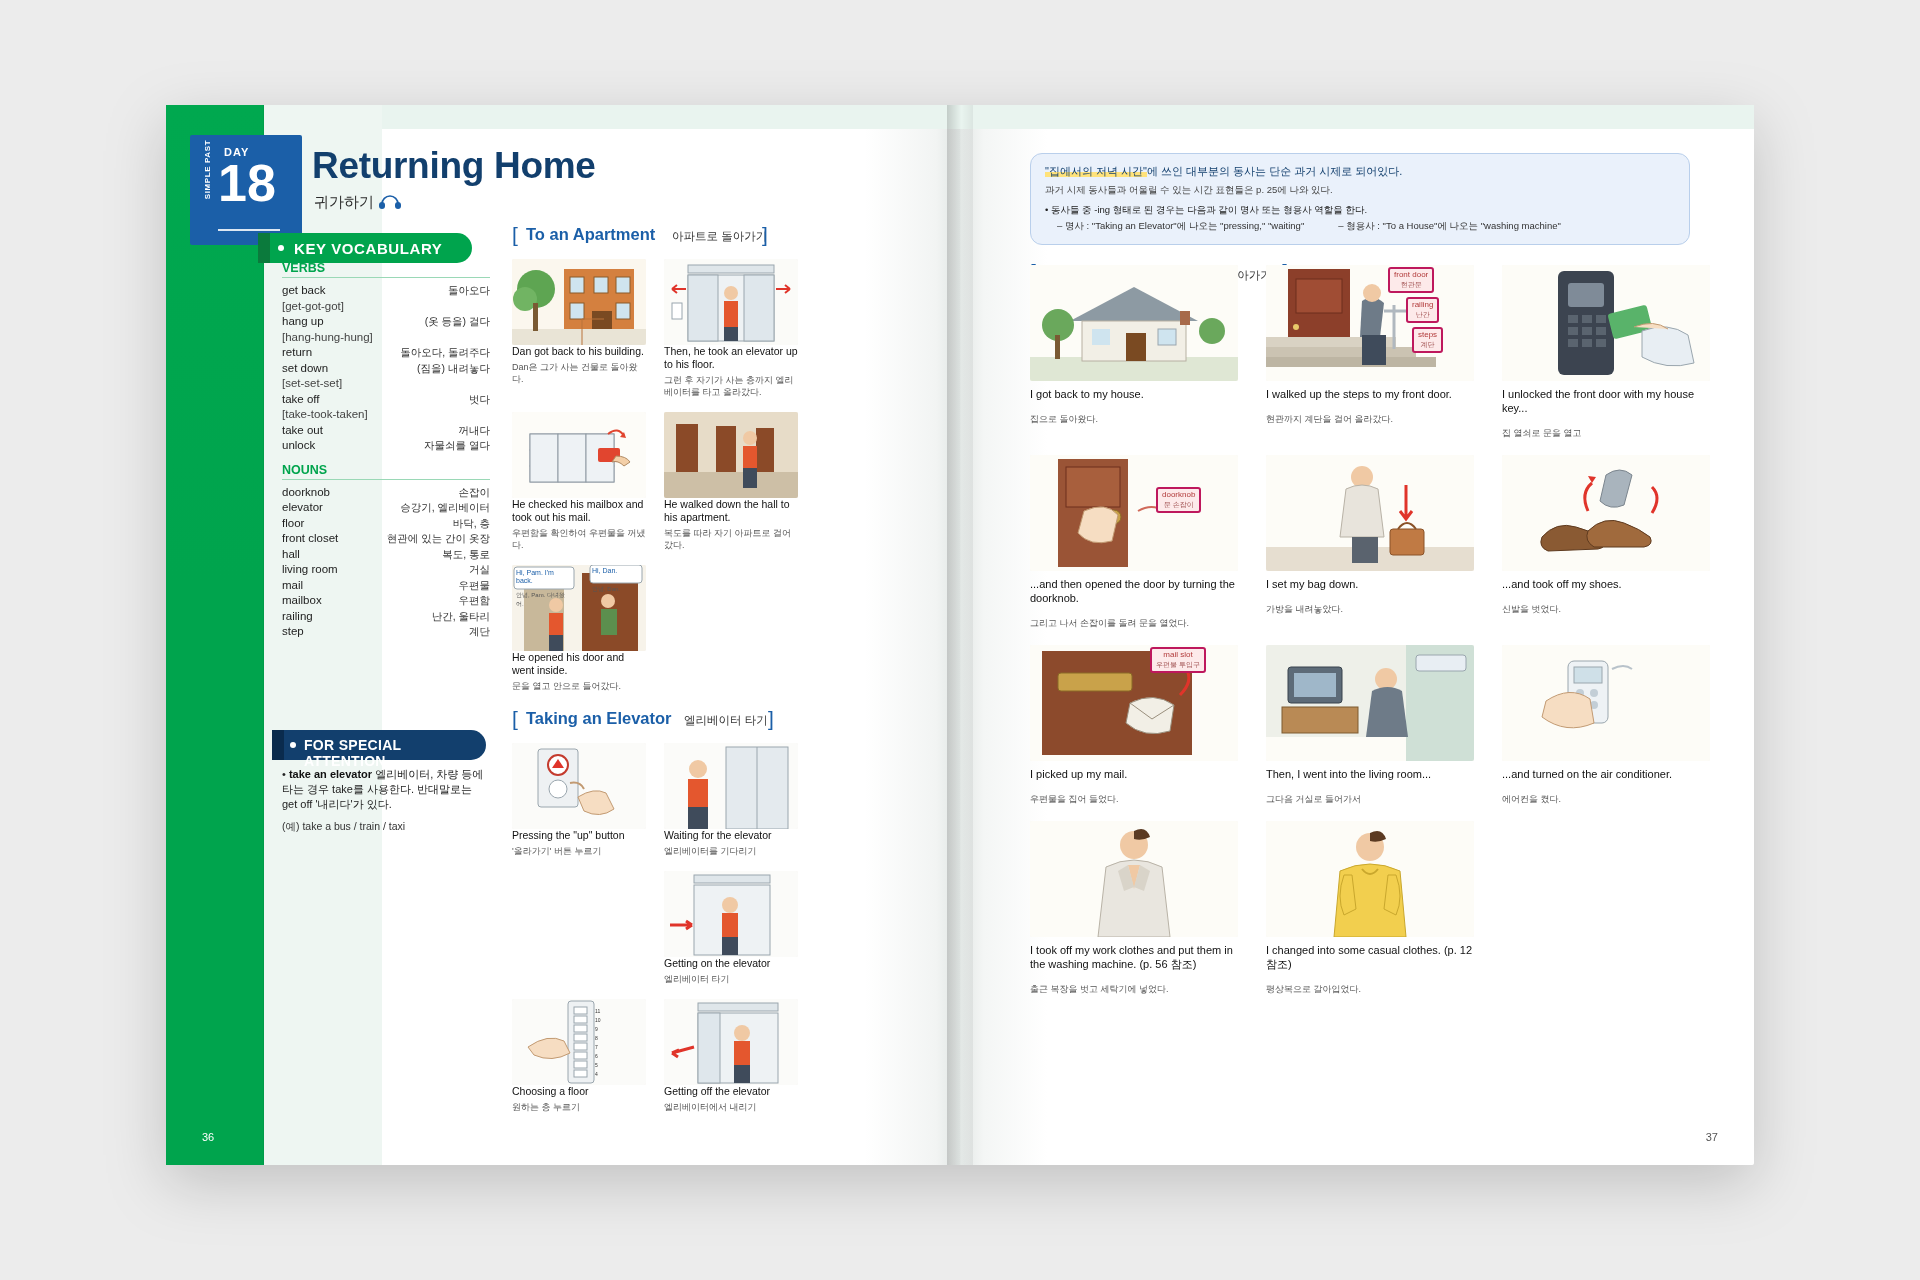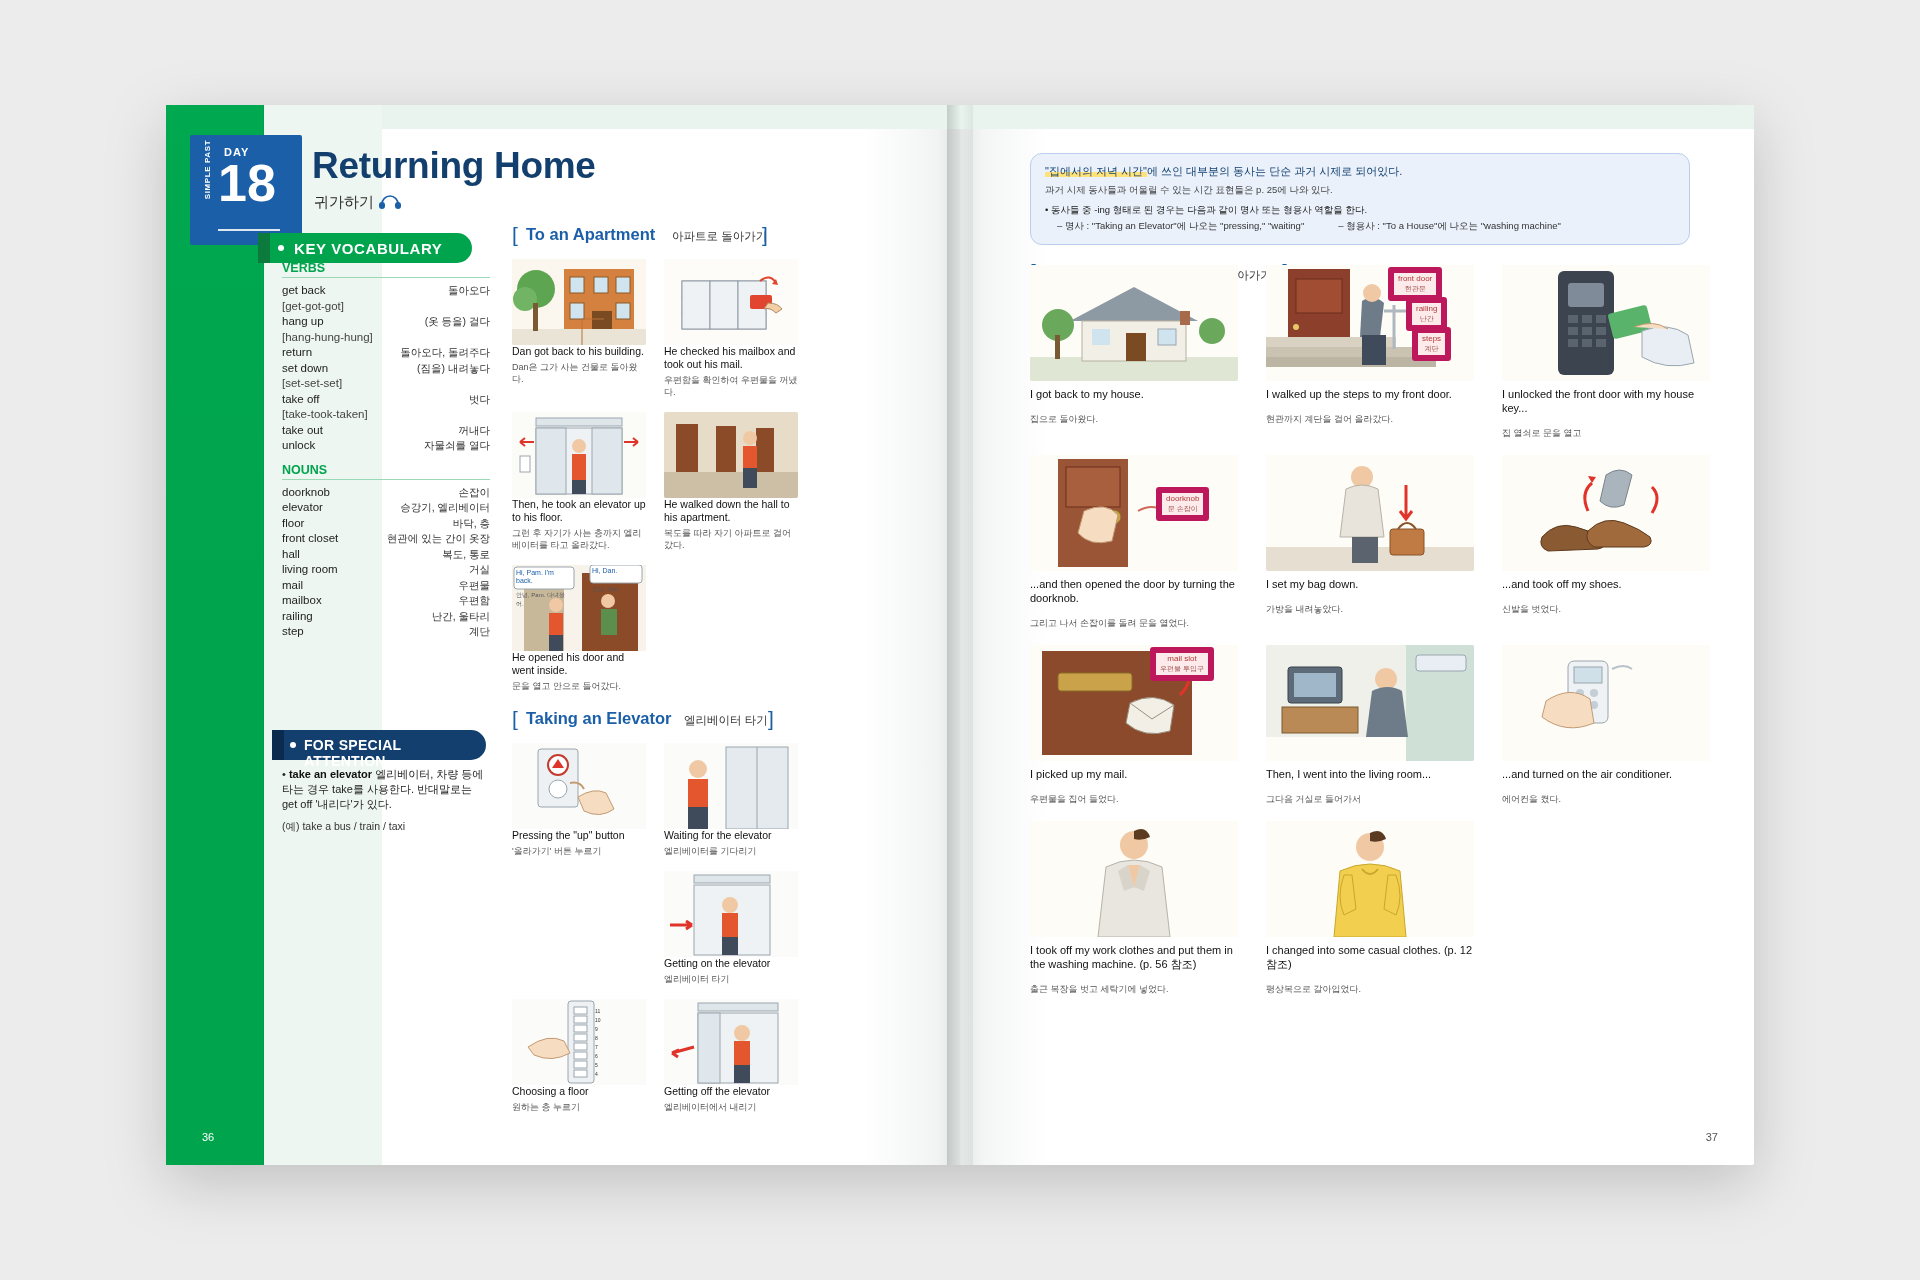--- a/index.html
+++ b/index.html
@@ -112,21 +112,21 @@
   .note .l3{font-size:9.5px;color:#222;margin-top:7px;}
   .note .l4{font-size:9.5px;color:#333;margin-top:3px;margin-left:12px;display:flex;gap:34px;}
 
   .rcol{position:absolute;left:70px;top:160px;width:680px;}
   .rgrid{display:flex;flex-wrap:wrap;gap:0 28px;}
   .rcell{width:208px;margin-bottom:16px;}
   .rcell .art{width:208px;height:116px;border-radius:2px;overflow:hidden;position:relative;background:#f6f3ec;}
   .rcell .cap-en{font-size:11px;color:#111;line-height:14px;margin-top:6px;}
   .rcell .cap-ko{font-size:9px;color:#555;line-height:12px;margin-top:12px;}
 
-  .tagbox{position:absolute;font-size:8px;color:#b23b3b;background:#fdeaea;border:6px solid #be185d;border-radius:3px;padding:1px 4px;line-height:10px;text-align:center;}
+  .tagbox{position:absolute;font-size:8px;color:#b23b3b;background:#fdeaea;border:2px solid #be185d;border-radius:3px;padding:1px 4px;line-height:10px;text-align:center;}
   .tagbox .ko{display:block;font-size:7px;color:#a05050;}
 
   .pgnum{position:absolute;bottom:22px;font-size:11px;color:#555;}
   .pg-left{left:36px;color:#fff;}
   .pg-right{right:36px;color:#555;}
 
   
   .spine{position:absolute;left:794px;top:0;width:26px;height:100%;
     background:linear-gradient(90deg,rgba(0,0,0,.16),rgba(0,0,0,0) 55%,rgba(0,0,0,.06));
     transform:translateX(-13px);pointer-events:none;}
@@ -296,57 +296,57 @@
                 <path d="M70 86 L70 60 L92 60" fill="none" stroke="#b9733a"></path>
               </svg>
             </div>
             <div class="cap-en">Dan got back to his building.</div>
             <div class="cap-ko">Dan은 그가 사는 건물로 돌아왔다.</div>
           </div>
 
           <div class="cell">
             <div class="art">
               <svg width="134" height="86" viewBox="0 0 134 86">
+                <rect width="134" height="86" fill="#fbfbf8"></rect>
+                <rect x="24" y="6" width="86" height="8" fill="#dfe6ea" stroke="#9aa6ae"></rect>
+                <rect x="24" y="16" width="86" height="66" fill="#eef2f4" stroke="#9aa6ae"></rect>
+                <rect x="24" y="16" width="30" height="66" fill="#dfe7ec" stroke="#9aa6ae"></rect>
+                <rect x="80" y="16" width="30" height="66" fill="#dfe7ec" stroke="#9aa6ae"></rect>
+                <circle cx="67" cy="34" r="7" fill="#f0c9a4"></circle>
+                <path d="M60 42 h14 v26 h-14z" fill="#e4572e"></path>
+                <path d="M60 68 h14 v14 h-14z" fill="#3f4b5b"></path>
+                <path d="M22 30 l-14 0 M8 30 l5 -4 M8 30 l5 4" stroke="#e0342a" stroke-width="2" fill="none"></path>
+                <path d="M112 30 l14 0 M126 30 l-5 -4 M126 30 l-5 4" stroke="#e0342a" stroke-width="2" fill="none"></path>
+                <rect x="8" y="44" width="10" height="16" fill="#fff" stroke="#9aa6ae"></rect>
+              </svg>
+            </div>
+            <div class="cap-en">Then, he took an elevator up to his floor.</div>
+            <div class="cap-ko">그런 후 자기가 사는 층까지 엘리베이터를 타고 올라갔다.</div>
+          </div>
+
+          <div class="cell">
+            <div class="art">
+              <svg width="134" height="86" viewBox="0 0 134 86">
                 <rect width="134" height="86" fill="#fdfcf8"></rect>
                 <g stroke="#8f9aa3" fill="#eef2f5">
                   <rect x="18" y="22" width="84" height="16"></rect>
                   <rect x="18" y="38" width="84" height="16"></rect>
                   <rect x="18" y="54" width="84" height="16"></rect>
                   <rect x="18" y="22" width="28" height="48"></rect>
                   <rect x="46" y="22" width="28" height="48"></rect>
                   <rect x="74" y="22" width="28" height="48"></rect>
                 </g>
                 <rect x="86" y="36" width="22" height="14" rx="2" fill="#e1452f"></rect>
                 <path d="M96 22 q10 -8 16 2" fill="none" stroke="#e1452f" stroke-width="2"></path>
                 <path d="M112 20 l2 6 l-6 -1 z" fill="#e1452f"></path>
                 <path d="M104 44 q10 0 14 6 l-6 4 q-6 -6 -12 -4z" fill="#f3cfa8" stroke="#b08a63"></path>
               </svg>
             </div>
             <div class="cap-en">He checked his mailbox and took out his mail.</div>
             <div class="cap-ko">우편함을 확인하여 우편물을 꺼냈다.</div>
-          </div>
-
-          <div class="cell">
-            <div class="art">
-              <svg width="134" height="86" viewBox="0 0 134 86">
-                <rect width="134" height="86" fill="#fbfbf8"></rect>
-                <rect x="24" y="6" width="86" height="8" fill="#dfe6ea" stroke="#9aa6ae"></rect>
-                <rect x="24" y="16" width="86" height="66" fill="#eef2f4" stroke="#9aa6ae"></rect>
-                <rect x="24" y="16" width="30" height="66" fill="#dfe7ec" stroke="#9aa6ae"></rect>
-                <rect x="80" y="16" width="30" height="66" fill="#dfe7ec" stroke="#9aa6ae"></rect>
-                <circle cx="67" cy="34" r="7" fill="#f0c9a4"></circle>
-                <path d="M60 42 h14 v26 h-14z" fill="#e4572e"></path>
-                <path d="M60 68 h14 v14 h-14z" fill="#3f4b5b"></path>
-                <path d="M22 30 l-14 0 M8 30 l5 -4 M8 30 l5 4" stroke="#e0342a" stroke-width="2" fill="none"></path>
-                <path d="M112 30 l14 0 M126 30 l-5 -4 M126 30 l-5 4" stroke="#e0342a" stroke-width="2" fill="none"></path>
-                <rect x="8" y="44" width="10" height="16" fill="#fff" stroke="#9aa6ae"></rect>
-              </svg>
-            </div>
-            <div class="cap-en">Then, he took an elevator up to his floor.</div>
-            <div class="cap-ko">그런 후 자기가 사는 층까지 엘리베이터를 타고 올라갔다.</div>
           </div>
 
           <div class="cell">
             <div class="art">
               <svg width="134" height="86" viewBox="0 0 134 86">
                 <rect width="134" height="86" fill="#f7f3ea"></rect>
                 <rect x="0" y="0" width="134" height="60" fill="#e7dcc8"></rect>
                 <rect x="0" y="60" width="134" height="26" fill="#cdbfa6"></rect>
                 <rect x="12" y="12" width="22" height="48" fill="#8b4a28"></rect>
                 <rect x="52" y="14" width="20" height="46" fill="#8b4a28"></rect>

